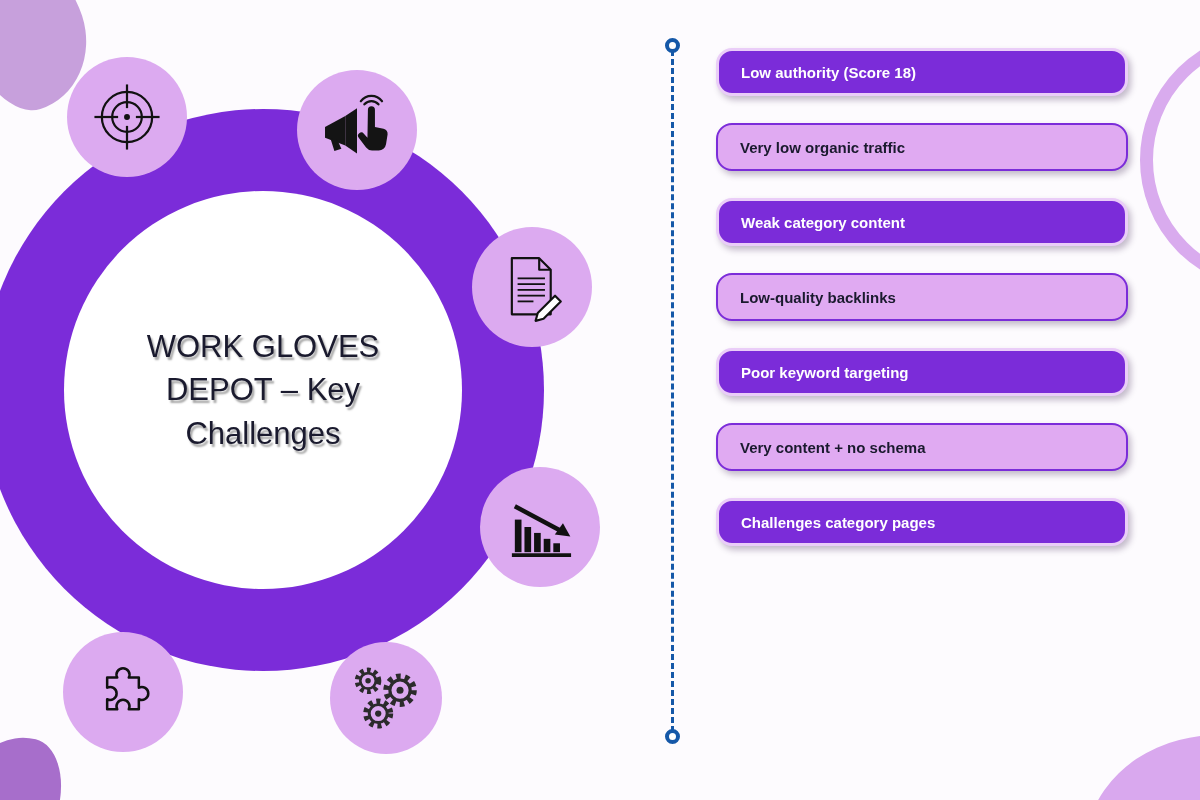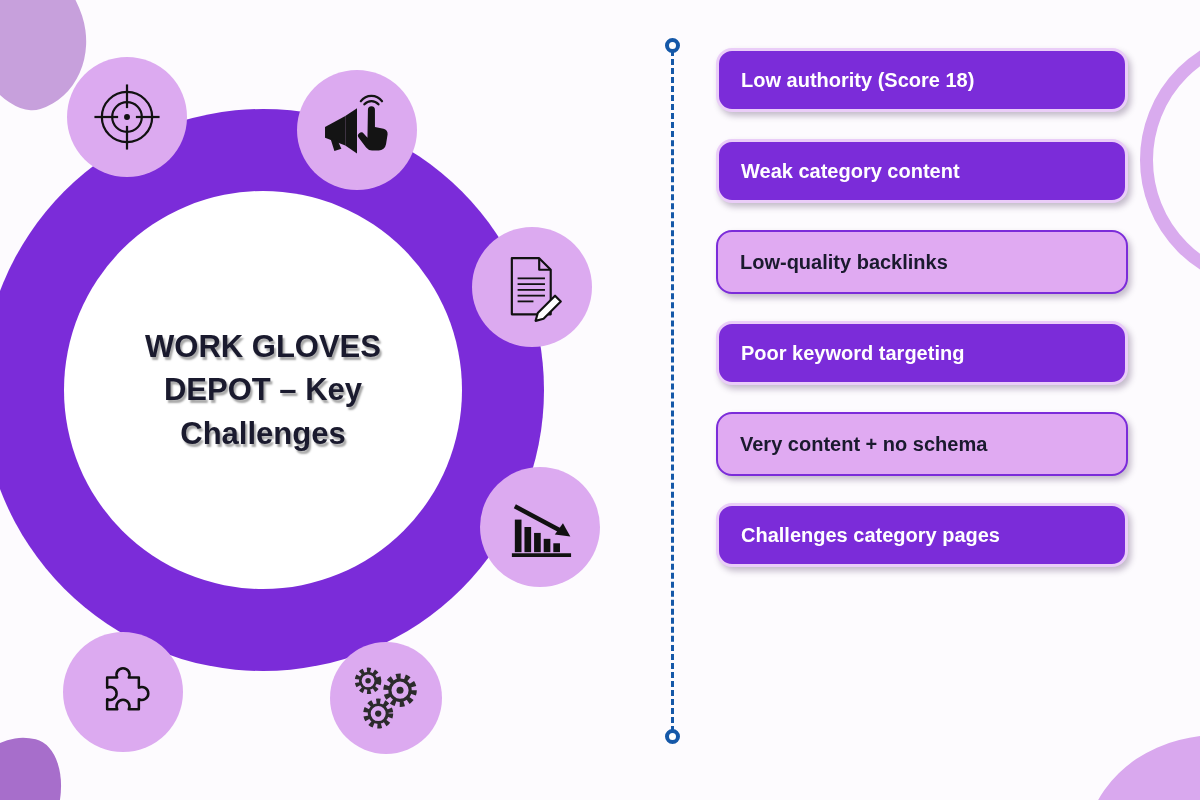--- a/index.html
+++ b/index.html
@@ -36,21 +36,21 @@
   .ring-outer {
     position:absolute; left:-18px; top:109px; width:562px; height:562px;
     border-radius:50%; background:#7b2cd9;
   }
   .ring-inner {
     position:absolute; left:64px; top:191px; width:398px; height:398px;
     border-radius:50%; background:#ffffff;
     display:flex; align-items:center; justify-content:center; text-align:center;
   }
   .title {
-    width:300px; font-size:31px; line-height:1.4; font-weight:700;
+    width:300px; font-size:31px; line-height:1.4; font-weight:400;
     color:#1a1a2e; text-shadow:2px 3px 2px rgba(0,0,0,0.35);
   }
 
   .icon-circle {
     position:absolute; width:120px; height:120px; border-radius:50%;
     background:#dcaaf0; display:flex; align-items:center; justify-content:center;
   }
   .ic-target { left:67px;  top:57px;  }
   .ic-mega   { left:297px; top:70px;  }
   .ic-doc    { left:472px; top:227px; }
@@ -68,23 +68,23 @@
     border-radius:50%; background:#ffffff; border:4px solid #1558a8;
   }
   .t-dot.top    { top:38px; }
   .t-dot.bottom { top:729px; }
 
   .challenges {
     position:absolute; left:716px; top:48px; width:412px;
     display:flex; flex-direction:column; gap:27px;
   }
   .badge {
-    height:64px; border-radius:16px;
+    height:48px; border-radius:16px;
     display:flex; align-items:center; padding:0 22px;
-    font-size:20px; font-weight:700; white-space:nowrap;
+    font-size:15px; font-weight:700; white-space:nowrap;
     box-shadow:3px 4px 6px rgba(45,20,70,0.28);
   }
   .badge.dark  { background:#7b2cd9; color:#ffffff; border:3px solid #eacdf8; }
   .badge.light { background:#e0aaf2; color:#1a1a2e; border:2px solid #7b2cd9; }
 </style>
 </head>
 <body>
 
 <div class="blob blob-tl"></div>
 <div class="arc-tr"></div>
@@ -182,20 +182,23 @@
 </div>
 
 <div class="t-line"></div>
 <div class="t-dot top"></div>
 <div class="t-dot bottom"></div>
 
 <div class="challenges">
     <div class="badge dark">
     <span>Low authority (Score 18)</span>
   </div>
+    <div class="badge light">
+    <span>Very low organic traffic</span>
+  </div>
     <div class="badge dark">
     <span>Weak category content</span>
   </div>
     <div class="badge light">
     <span>Low-quality backlinks</span>
   </div>
     <div class="badge dark">
     <span>Poor keyword targeting</span>
   </div>
     <div class="badge light">

